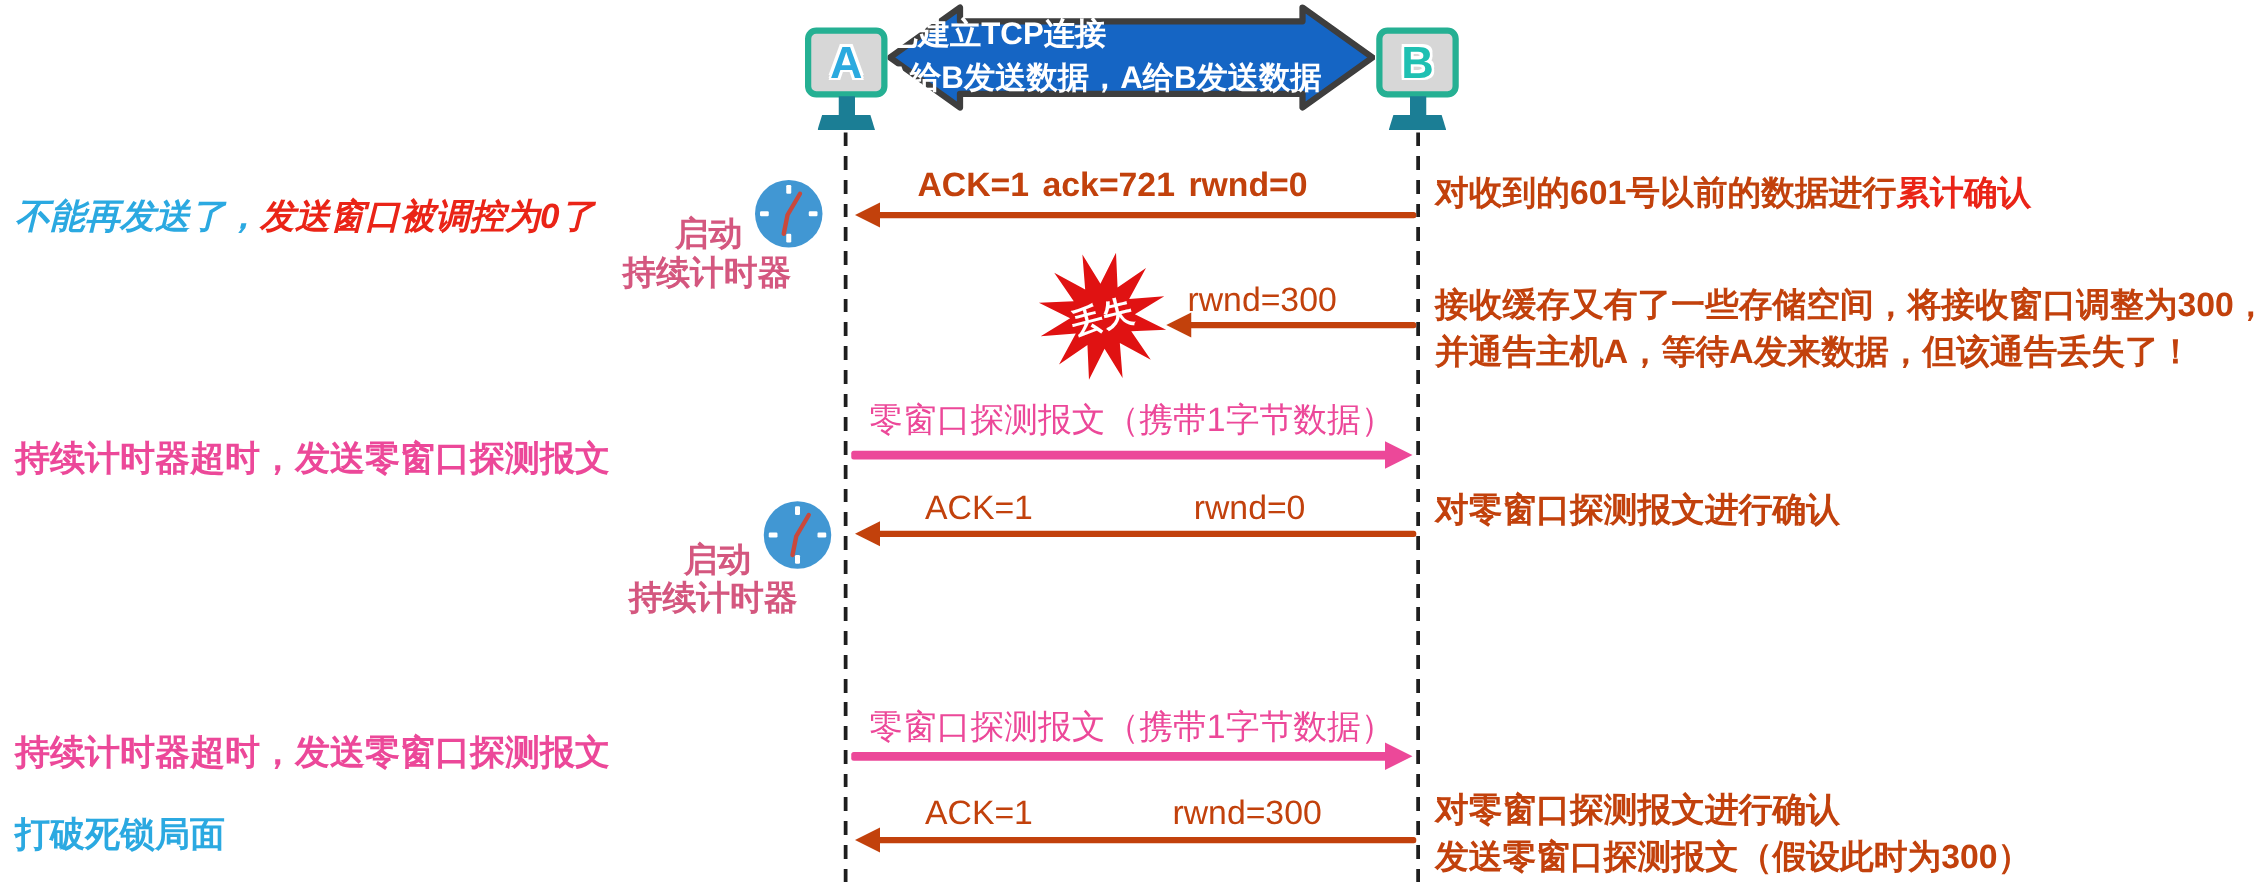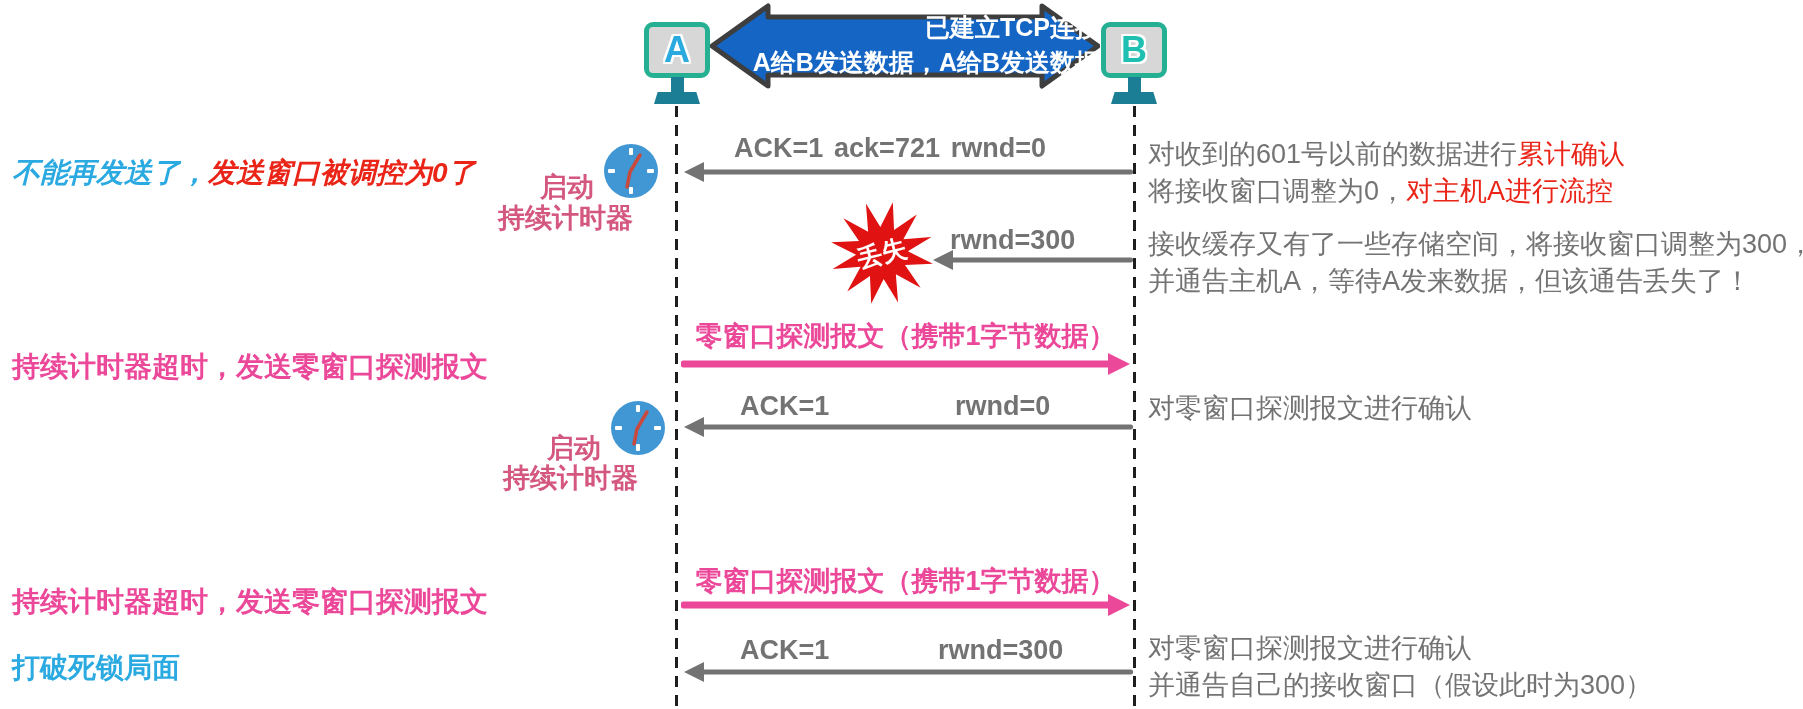--- a/index.html
+++ b/index.html
@@ -7,21 +7,21 @@
   body { font-family:"Liberation Sans","DejaVu Sans",sans-serif; }
   .stage { position:relative; width:1803px; height:709px; background:#fff; overflow:hidden; }
 
   
   .lifeline { position:absolute; top:106px; height:603px; width:3px;
     background:repeating-linear-gradient(to bottom,#1e1e1e 0 11px,transparent 11px 19px); }
 
   
   .banner { position:absolute; left:710px; top:2px; width:390px; height:88px; }
   .banner svg { position:absolute; left:0; top:0; }
-  .banner-text { position:absolute; left:0; top:8px; width:390px; text-align:right;
+  .banner-text { position:absolute; left:0; top:8px; width:390px; text-align:left;
     color:#fff; font-weight:bold; font-size:25px; line-height:35px; white-space:nowrap; }
 
   
   .host { position:absolute; top:22px; width:66px; text-align:center; }
   .monitor { width:66px; height:56px; border:5px solid #25b093; background:#d7d7d7;
     border-radius:9px; display:flex; align-items:center; justify-content:center; }
   .host-letter { font-size:36px; font-weight:bold; line-height:1;
     text-shadow:-2px -2px 0 #fff,2px -2px 0 #fff,-2px 2px 0 #fff,2px 2px 0 #fff,0 -2px 0 #fff,0 2px 0 #fff,-2px 0 0 #fff,2px 0 0 #fff; }
   .letter-a { color:#2baadf; }
   .letter-b { color:#1fc0b2; }
@@ -32,33 +32,33 @@
   
   .msg { position:absolute; height:24px; }
   .msg .shaft { position:absolute; top:50%; height:5px; transform:translateY(-50%);
     background:currentColor; border-radius:2px; }
   .msg .head { position:absolute; top:50%; transform:translateY(-50%); width:0; height:0; }
   .msg.left .shaft { left:16px; right:0; }
   .msg.left .head { left:0; border-top:10px solid transparent; border-bottom:10px solid transparent; border-right:20px solid; }
   .msg.right .shaft { left:0; right:18px; }
   .msg.right .head { right:0; border-top:11px solid transparent; border-bottom:11px solid transparent; border-left:22px solid; }
   .msg.pink .shaft { height:7px; }
-  .teal { color:#737373; }
+  .teal { color:#c2410c; }
   .pink { color:#ec4899; }
   .red  { color:#ea2417; }
   .blue { color:#2ba9e1; }
 
   
-  .lbl { position:absolute; font-weight:bold; font-size:27px; white-space:nowrap; line-height:1.1; }
+  .lbl { position:absolute; font-weight:normal; font-size:27px; white-space:nowrap; line-height:1.1; }
   .lbl-row { position:absolute; display:flex; justify-content:space-between; font-weight:bold; font-size:27px; white-space:nowrap; }
   .lbl-center { text-align:center; }
 
   
   .note { position:absolute; font-weight:bold; font-size:28px; white-space:nowrap; line-height:1.2; }
-  .rnote { position:absolute; left:1148px; font-weight:normal; font-size:27px; line-height:37px; white-space:nowrap; }
+  .rnote { position:absolute; left:1148px; font-weight:bold; font-size:27px; line-height:37px; white-space:nowrap; }
 
   
   .timer-lbl { position:absolute; font-weight:bold; font-size:27px; color:#d4577f; white-space:nowrap;
     text-shadow:-2px -2px 0 #fff,2px -2px 0 #fff,-2px 2px 0 #fff,2px 2px 0 #fff,0 -3px 0 #fff,0 3px 0 #fff,-3px 0 0 #fff,3px 0 0 #fff; }
 
   .clock { position:absolute; }
   .burst { position:absolute; left:827px; top:198px; width:110px; height:110px; }
   .burst-text { position:absolute; left:827px; top:198px; width:110px; height:110px;
     display:flex; align-items:center; justify-content:center; color:#fff; font-size:25px; font-weight:bold; }
   .burst-text span { transform:rotate(-14deg); display:inline-block; }
@@ -119,23 +119,20 @@
   </div>
   <div class="msg left teal" style="left:684px; top:160px; width:449px;">
     <div class="shaft"></div>
     <div class="head"></div>
   </div>
 
   <div class="rnote" style="top:136px;">
     <div>
       <span class="teal">对收到的601号以前的数据进行</span><span class="red">累计确认</span>
     </div>
-    <div>
-      <span class="teal">将接收窗口调整为0，</span><span class="red">对主机A进行流控</span>
-    </div>
   </div>
 
   <svg class="burst" width="110" height="110" viewBox="0 0 110 110">
     <polygon transform="rotate(12 55 55)" points="107,55 80,62 100,81 73,73 81,100 62,80 55,107 48,80 29,100 37,73 10,81 30,62 3,55 30,48 10,29 37,37 29,10 48,30 55,3 62,30 81,10 73,37 100,29 80,48" fill="#e01212"></polygon>
   </svg>
   <div class="burst-text">
     <span>丢失</span>
   </div>
   <div class="lbl teal" style="left:950px; top:226px;">rwnd=300</div>
   <div class="msg left teal" style="left:933px; top:248px; width:200px;">
@@ -184,16 +181,16 @@
 
   <div class="note blue" style="left:12px; top:651px;">打破死锁局面</div>
   <div class="lbl teal" style="left:740px; top:636px;">ACK=1</div>
   <div class="lbl teal" style="left:938px; top:636px;">rwnd=300</div>
   <div class="msg left teal" style="left:684px; top:660px; width:449px;">
     <div class="shaft"></div>
     <div class="head"></div>
   </div>
   <div class="rnote teal" style="top:630px;">
     <div>对零窗口探测报文进行确认</div>
-    <div>并通告自己的接收窗口（假设此时为300）</div>
+    <div>发送零窗口探测报文（假设此时为300）</div>
   </div>
 
 </div>
 
 </body></html>

